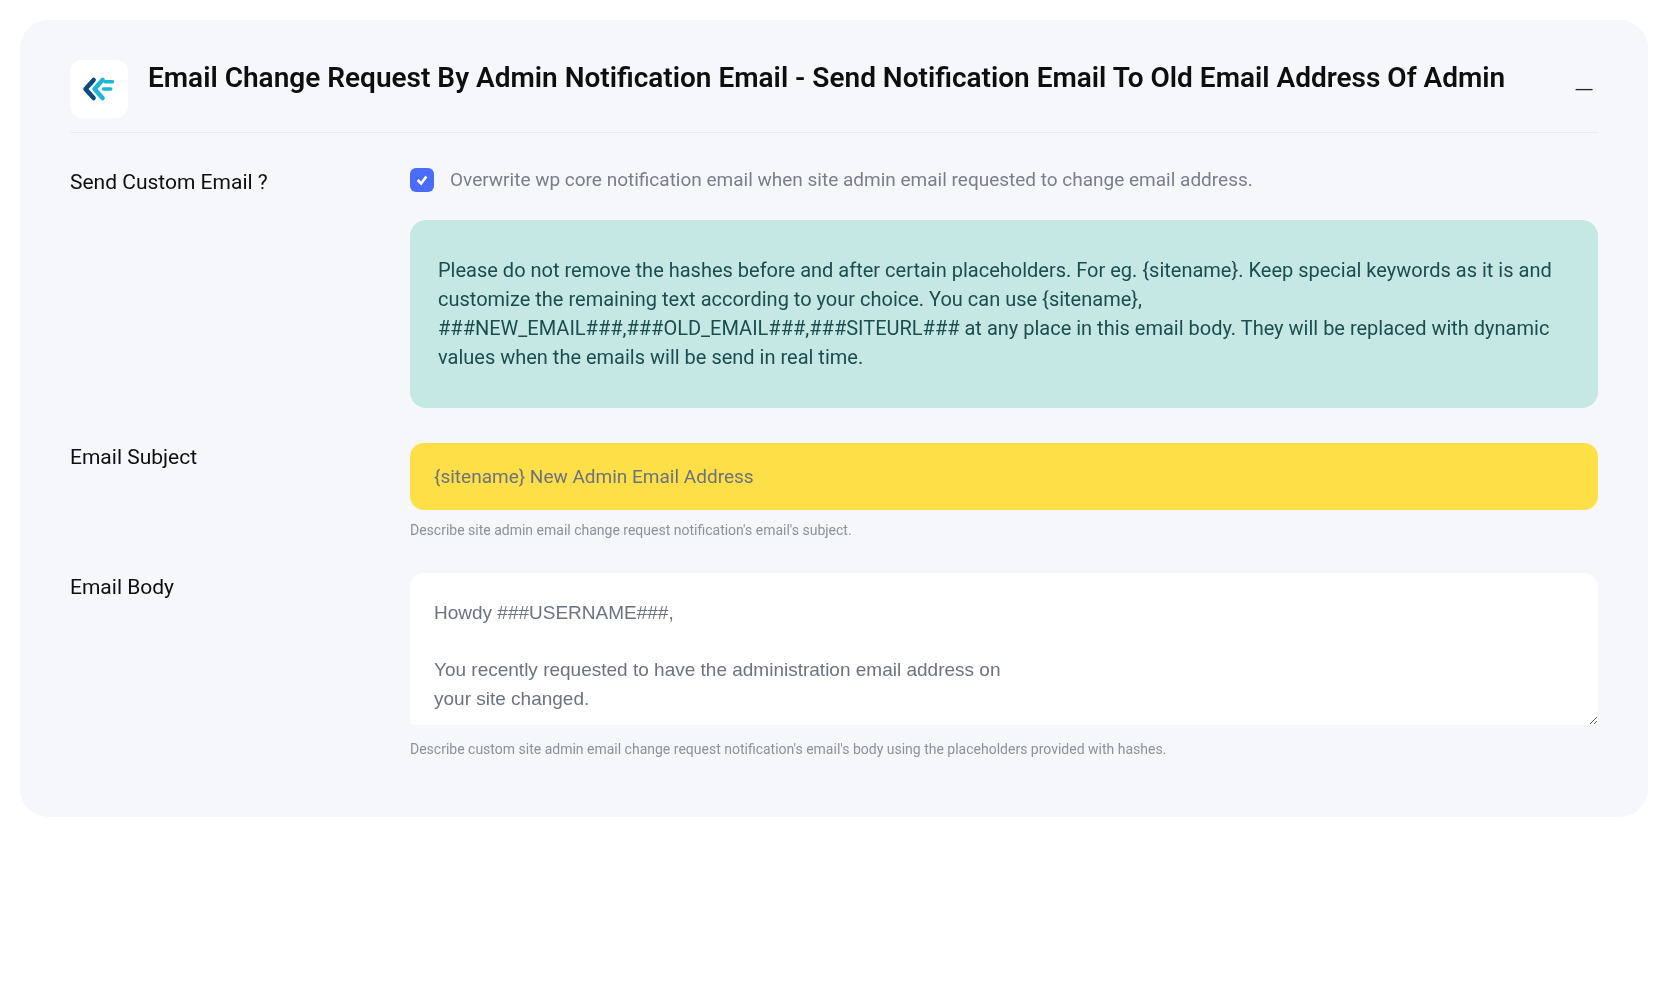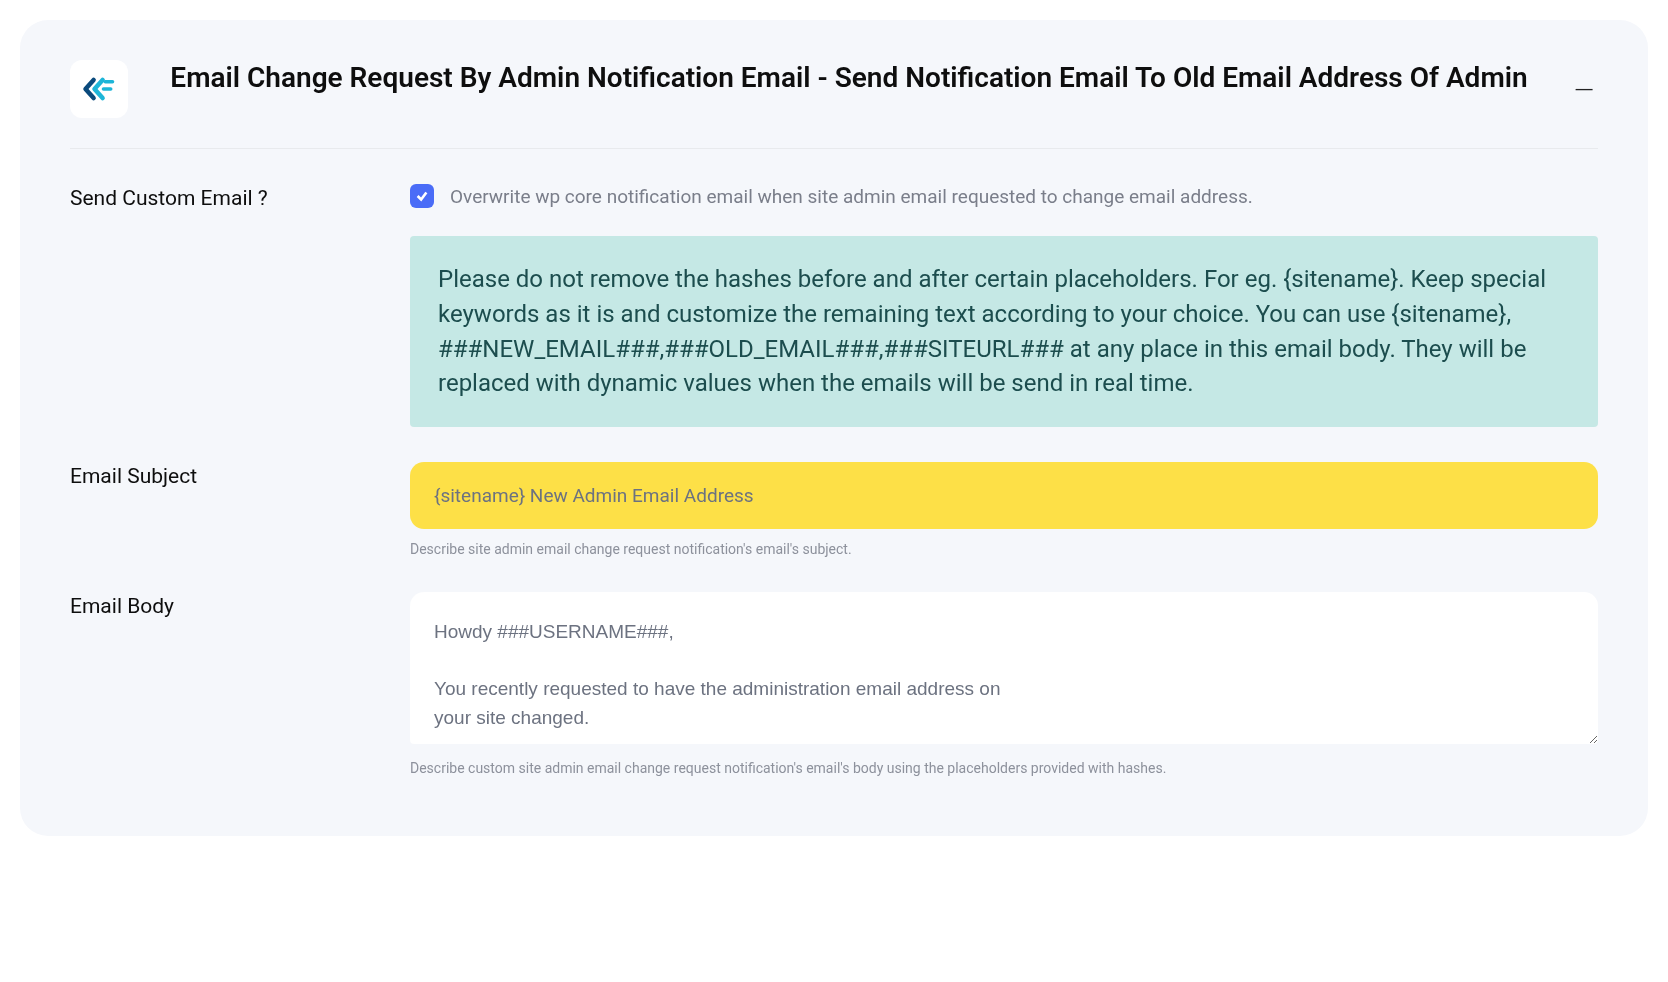--- a/index.html
+++ b/index.html
@@ -11,24 +11,23 @@
     .panel {
       background: #f5f7fb;
       border-radius: 28px;
       padding: 40px 50px 60px 50px;
       width: 100%;
     }
     .panel-header {
       display: flex;
       align-items: flex-start;
       gap: 20px;
-      padding-bottom: 30px;
+      padding-bottom: 14px;
       border-bottom: 1px solid #e8eaed;
       position: relative;
-      text-align: center;
     }
     .icon-box {
       width: 58px;
       height: 58px;
       background: #fff;
       border-radius: 12px;
       display: flex;
       align-items: center;
       justify-content: center;
       flex-shrink: 0;
@@ -64,21 +63,21 @@
       font-size: 21px;
       font-weight: 400;
       color: #0e0e0e;
       padding-top: 2px;
     }
     .form-content {
       flex: 1;
     }
     .checkbox-row {
       display: flex;
-      align-items: center;
+      align-items: flex-start;
       gap: 16px;
     }
     .checkbox {
       width: 24px;
       height: 24px;
       border-radius: 6px;
       background: #4a6cf7;
       display: flex;
       align-items: center;
       justify-content: center;
@@ -91,24 +90,24 @@
       stroke: #fff;
       stroke-width: 3;
       fill: none;
     }
     .checkbox-label {
       font-size: 19px;
       color: #7a7e8a;
     }
     .notice-box {
       background: #c5e8e5;
-      border-radius: 4px;
-      padding: 26px 28px;
+      border-radius: 16px;
+      padding: 36px 28px;
       margin-top: 28px;
-      font-size: 24px;
+      font-size: 20px;
       color: #1c4d4e;
       line-height: 1.45;
     }
     .input-field {
       width: 100%;
       background: #fde047;
       border: none;
       border-radius: 14px;
       padding: 22px 24px;
       font-size: 19px;

